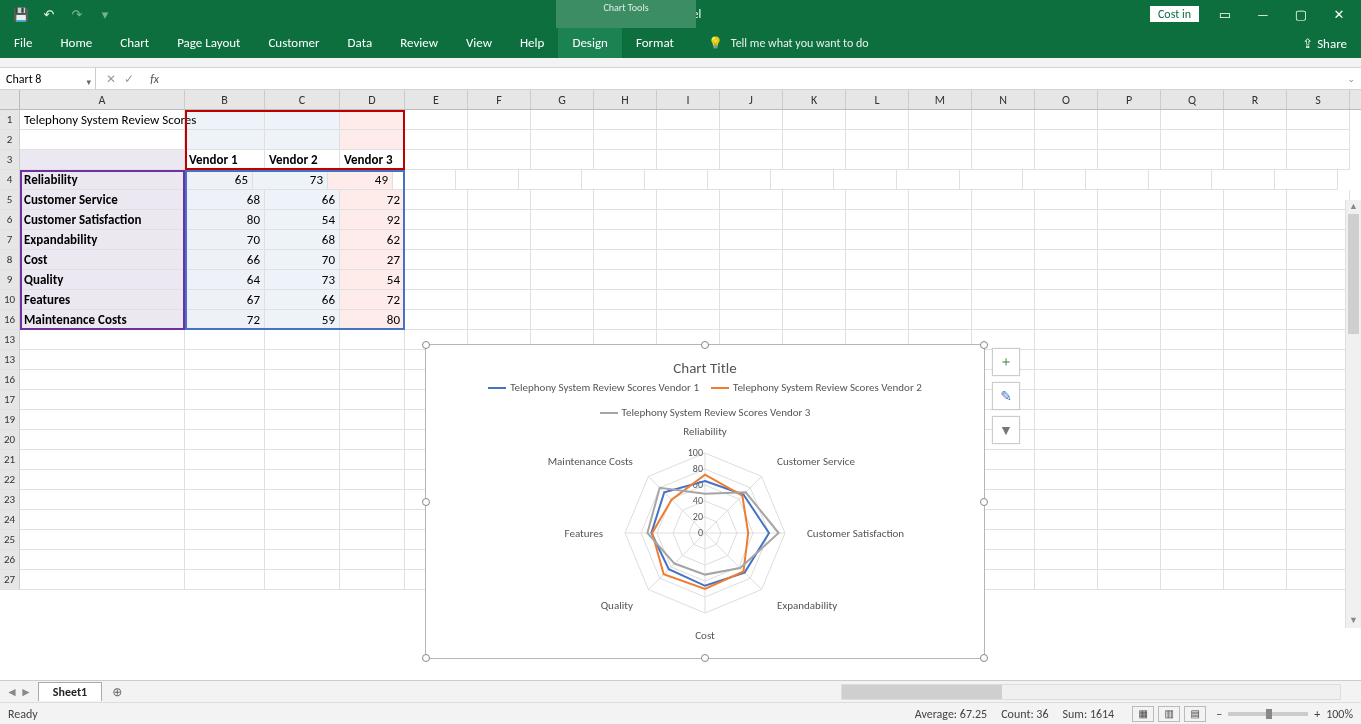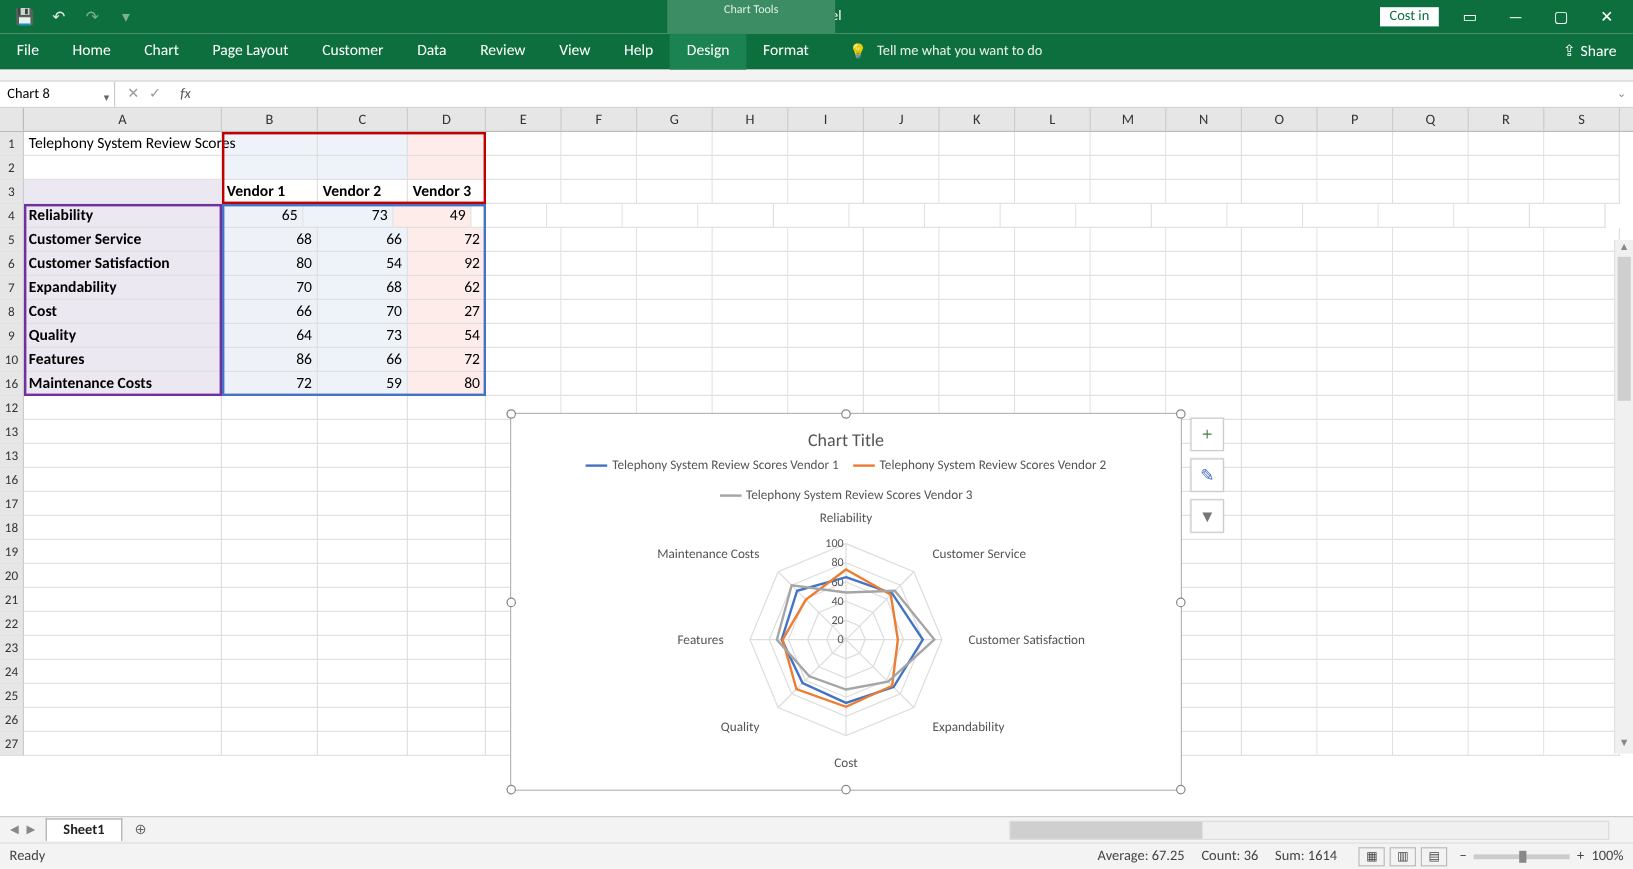--- a/index.html
+++ b/index.html
@@ -370,21 +370,21 @@
         <div class="cell" style="width: 63px;"></div>
         <div class="cell" style="width: 63px;"></div>
         <div class="cell" style="width: 63px;"></div>
         <div class="cell" style="width: 63px;"></div>
         <div class="cell" style="width: 63px;"></div>
         <div class="cell" style="width: 63px;"></div>
       </div>
       <div class="row">
         <div class="rh">10</div>
         <div class="cell hdrcat" style="width: 165px;">Features</div>
-        <div class="cell numB" style="width: 80px;">86</div>
+        <div class="cell numB" style="width: 80px;">67</div>
         <div class="cell num" style="width: 75px;">66</div>
         <div class="cell numD" style="width: 65px;">72</div>
         <div class="cell" style="width: 63px;"></div>
         <div class="cell" style="width: 63px;"></div>
         <div class="cell" style="width: 63px;"></div>
         <div class="cell" style="width: 63px;"></div>
         <div class="cell" style="width: 63px;"></div>
         <div class="cell" style="width: 63px;"></div>
         <div class="cell" style="width: 63px;"></div>
         <div class="cell" style="width: 63px;"></div>
@@ -412,42 +412,20 @@
         <div class="cell" style="width: 63px;"></div>
         <div class="cell" style="width: 63px;"></div>
         <div class="cell" style="width: 63px;"></div>
         <div class="cell" style="width: 63px;"></div>
         <div class="cell" style="width: 63px;"></div>
         <div class="cell" style="width: 63px;"></div>
         <div class="cell" style="width: 63px;"></div>
         <div class="cell" style="width: 63px;"></div>
       </div>
       <div class="row">
-        <div class="rh">12</div>
-        <div class="cell" style="width: 165px;"></div>
-        <div class="cell" style="width: 80px;"></div>
-        <div class="cell" style="width: 75px;"></div>
-        <div class="cell" style="width: 65px;"></div>
-        <div class="cell" style="width: 63px;"></div>
-        <div class="cell" style="width: 63px;"></div>
-        <div class="cell" style="width: 63px;"></div>
-        <div class="cell" style="width: 63px;"></div>
-        <div class="cell" style="width: 63px;"></div>
-        <div class="cell" style="width: 63px;"></div>
-        <div class="cell" style="width: 63px;"></div>
-        <div class="cell" style="width: 63px;"></div>
-        <div class="cell" style="width: 63px;"></div>
-        <div class="cell" style="width: 63px;"></div>
-        <div class="cell" style="width: 63px;"></div>
-        <div class="cell" style="width: 63px;"></div>
-        <div class="cell" style="width: 63px;"></div>
-        <div class="cell" style="width: 63px;"></div>
-        <div class="cell" style="width: 63px;"></div>
-      </div>
-      <div class="row">
         <div class="rh">13</div>
         <div class="cell" style="width: 165px;"></div>
         <div class="cell" style="width: 80px;"></div>
         <div class="cell" style="width: 75px;"></div>
         <div class="cell" style="width: 65px;"></div>
         <div class="cell" style="width: 63px;"></div>
         <div class="cell" style="width: 63px;"></div>
         <div class="cell" style="width: 63px;"></div>
         <div class="cell" style="width: 63px;"></div>
         <div class="cell" style="width: 63px;"></div>
@@ -501,42 +479,20 @@
         <div class="cell" style="width: 63px;"></div>
         <div class="cell" style="width: 63px;"></div>
         <div class="cell" style="width: 63px;"></div>
         <div class="cell" style="width: 63px;"></div>
         <div class="cell" style="width: 63px;"></div>
         <div class="cell" style="width: 63px;"></div>
         <div class="cell" style="width: 63px;"></div>
       </div>
       <div class="row">
         <div class="rh">17</div>
-        <div class="cell" style="width: 165px;"></div>
-        <div class="cell" style="width: 80px;"></div>
-        <div class="cell" style="width: 75px;"></div>
-        <div class="cell" style="width: 65px;"></div>
-        <div class="cell" style="width: 63px;"></div>
-        <div class="cell" style="width: 63px;"></div>
-        <div class="cell" style="width: 63px;"></div>
-        <div class="cell" style="width: 63px;"></div>
-        <div class="cell" style="width: 63px;"></div>
-        <div class="cell" style="width: 63px;"></div>
-        <div class="cell" style="width: 63px;"></div>
-        <div class="cell" style="width: 63px;"></div>
-        <div class="cell" style="width: 63px;"></div>
-        <div class="cell" style="width: 63px;"></div>
-        <div class="cell" style="width: 63px;"></div>
-        <div class="cell" style="width: 63px;"></div>
-        <div class="cell" style="width: 63px;"></div>
-        <div class="cell" style="width: 63px;"></div>
-        <div class="cell" style="width: 63px;"></div>
-      </div>
-      <div class="row">
-        <div class="rh">18</div>
         <div class="cell" style="width: 165px;"></div>
         <div class="cell" style="width: 80px;"></div>
         <div class="cell" style="width: 75px;"></div>
         <div class="cell" style="width: 65px;"></div>
         <div class="cell" style="width: 63px;"></div>
         <div class="cell" style="width: 63px;"></div>
         <div class="cell" style="width: 63px;"></div>
         <div class="cell" style="width: 63px;"></div>
         <div class="cell" style="width: 63px;"></div>
         <div class="cell" style="width: 63px;"></div>

